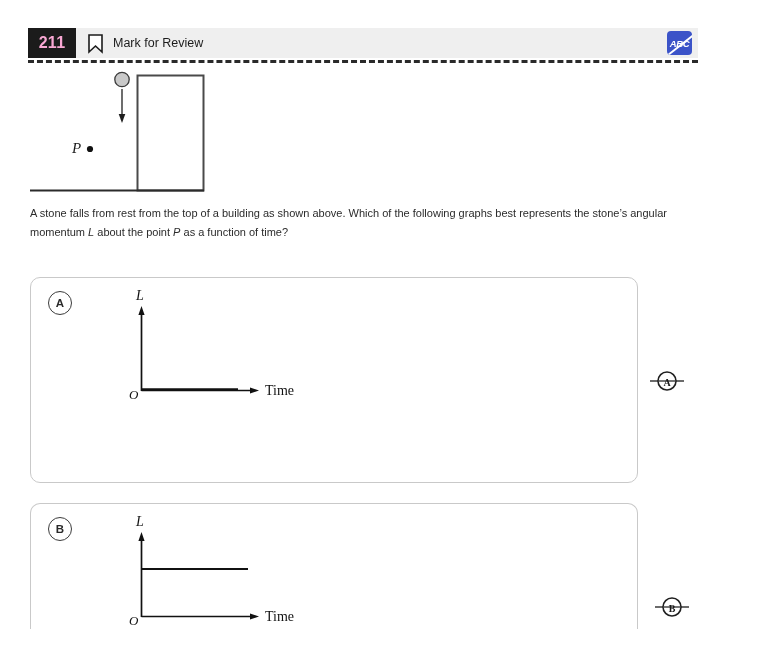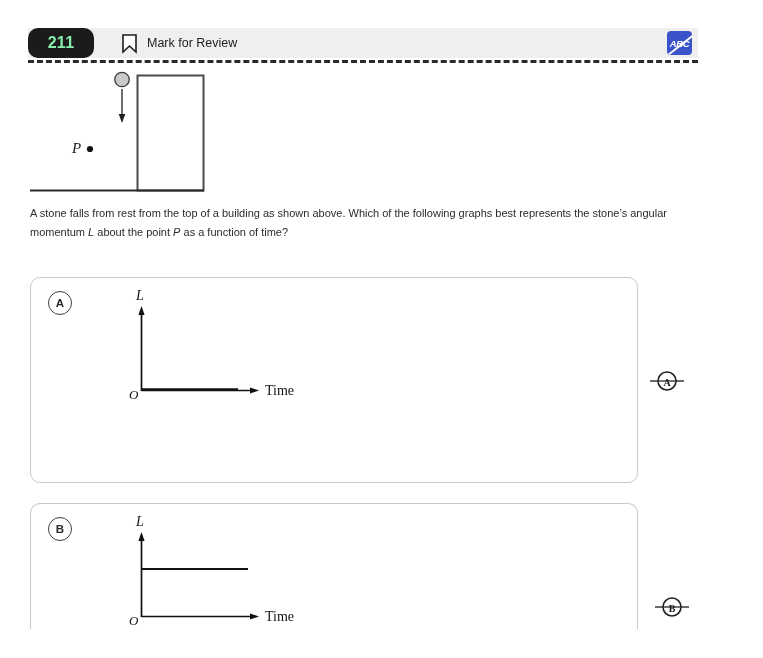--- a/index.html
+++ b/index.html
@@ -21,36 +21,35 @@
     position: absolute;
     left: 28px;
     top: 28px;
     width: 670px;
     height: 30px;
     background: #efefef;
     display: flex;
     align-items: center;
   }
   .qnum-badge {
-    width: 66px;
+    width: 48px;
     height: 30px;
     background: #1b1b1b;
-    color: #86efac;
+    color: #f9a8d4;
     font-size: 16px;
     font-weight: bold;
     display: flex;
     align-items: center;
     justify-content: center;
     letter-spacing: 0.3px;
-    border-radius: 10px;
   }
   .mark-review {
     display: flex;
     align-items: center;
-    margin-left: 28px;
+    margin-left: 12px;
     gap: 10px;
     cursor: pointer;
   }
   .bookmark-icon {
     display: block;
     width: 15px;
     height: 19px;
   }
   .mark-review-label {
     font-size: 12.5px;

